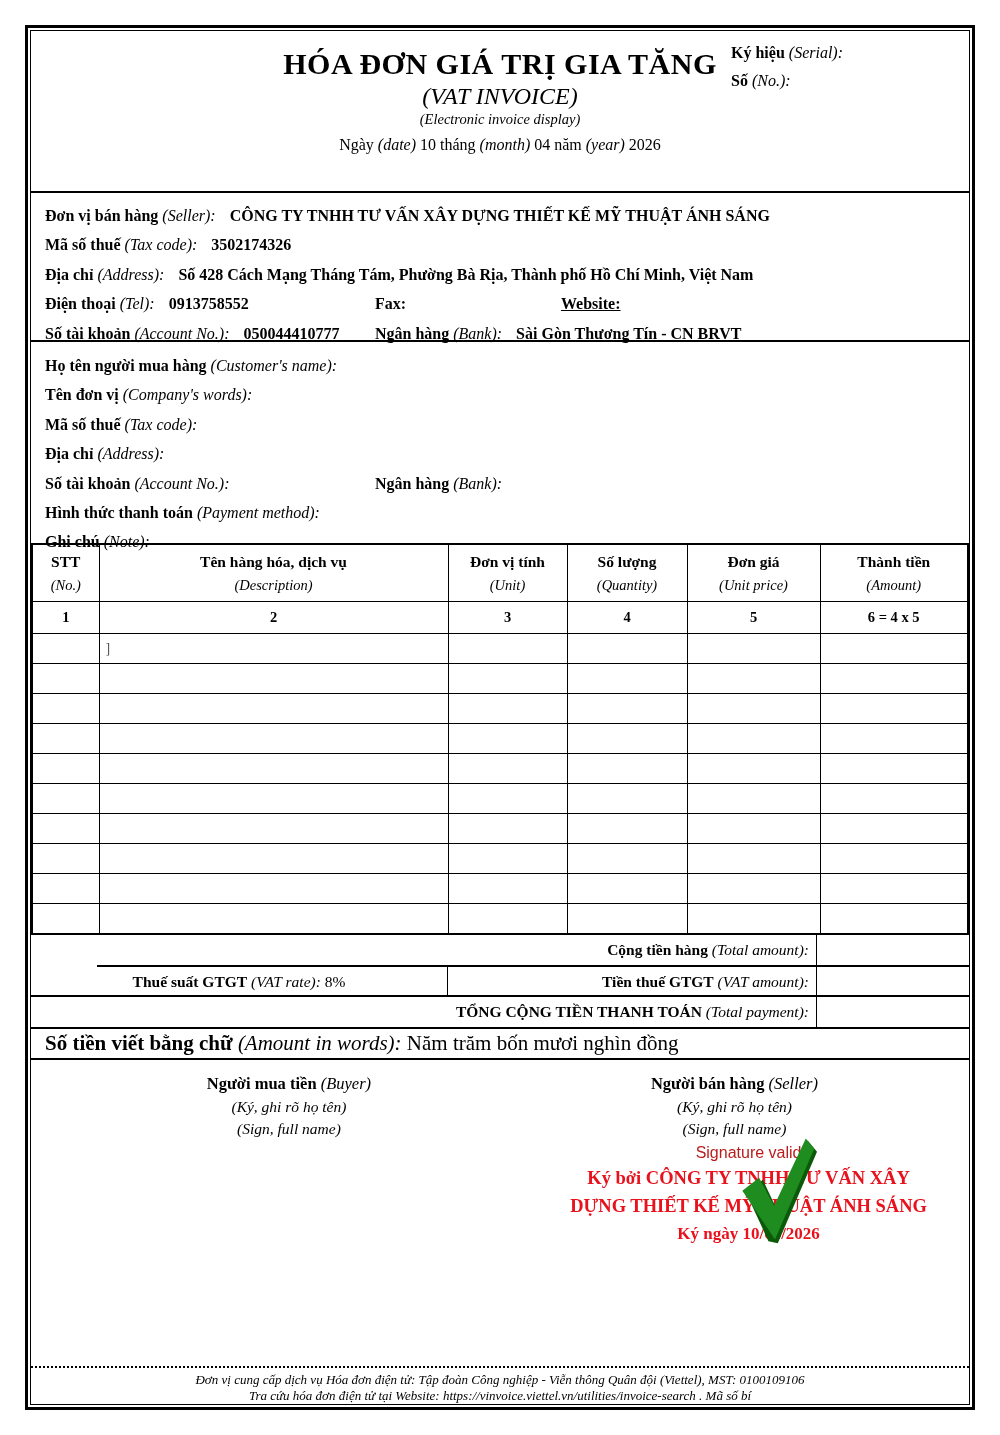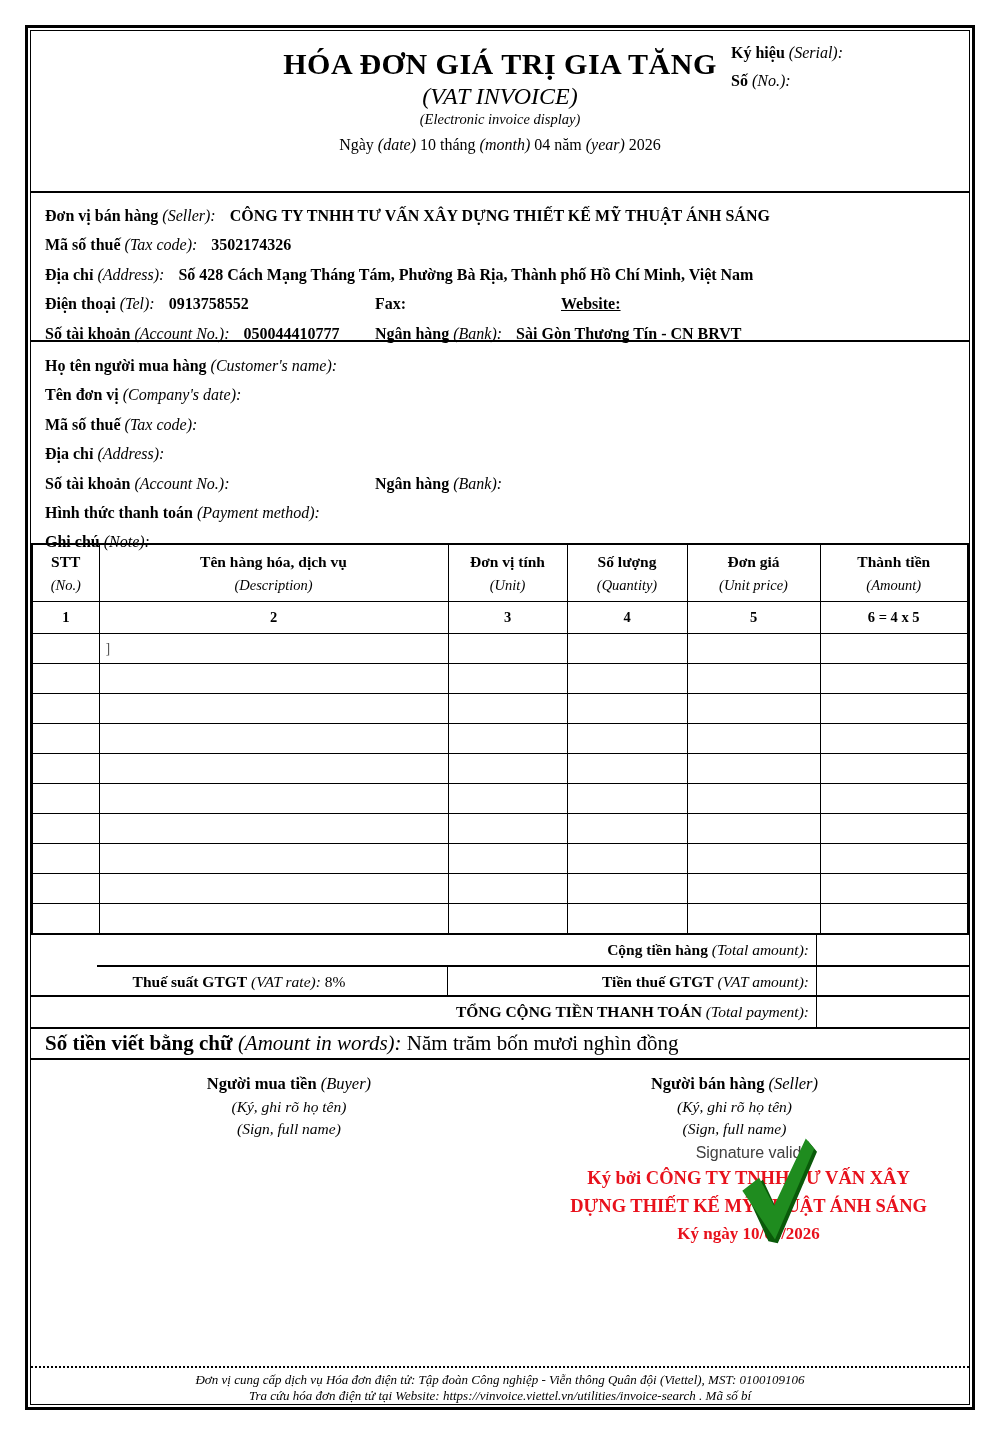--- a/index.html
+++ b/index.html
@@ -54,21 +54,21 @@
          line-height:29px;padding-left:14px;font-size:21px;box-sizing:border-box;}
 
   
   .sig{height:306px;position:relative;}
   .sig-col{position:absolute;top:12px;text-align:center;}
   .sig-buyer{left:0;width:55%;}
   .sig-seller{left:53%;width:44%;}
   .sig-title{font-size:16.5px;line-height:24px;}
   .sig-line{font-size:15.5px;font-style:italic;line-height:22px;}
   .stamp{position:absolute;left:53%;top:82px;width:47%;text-align:center;}
-  .stamp .valid{font-family:"Liberation Sans",sans-serif;color:#404040;font-size:16px;line-height:22px;}
+  .stamp .valid{font-family:"Liberation Sans",sans-serif;color:#b91c1c;font-size:16px;line-height:22px;}
   .stamp .red{color:#e8111c;font-weight:bold;font-size:18.5px;line-height:28px;}
   .stamp .red-date{color:#e8111c;font-weight:bold;font-size:17px;line-height:27px;}
   .check-svg{position:absolute;left:205px;top:-12px;width:84px;height:118px;}
 
   
   .foot{border-top:2px dotted #000;padding-top:4px;text-align:center;
         font-size:13px;line-height:15.5px;}
   .foot .fl{font-style:italic;}
   .foot .plain{font-style:normal;}
 </style>
@@ -135,21 +135,21 @@
      </div>
    </div>
 
    <div class="sec buyer">
      <div class="ln">
        <span class="b">Họ tên người mua hàng</span>
        <span class="it">(Customer's name):</span>
      </div>
      <div class="ln">
        <span class="b">Tên đơn vị</span>
-       <span class="it">(Company's date):</span>
+       <span class="it">(Company's words):</span>
      </div>
      <div class="ln">
        <span class="b">Mã số thuế</span>
        <span class="it">(Tax code):</span>
      </div>
      <div class="ln">
        <span class="b">Địa chỉ</span>
        <span class="it">(Address):</span>
      </div>
      <div class="ln">

